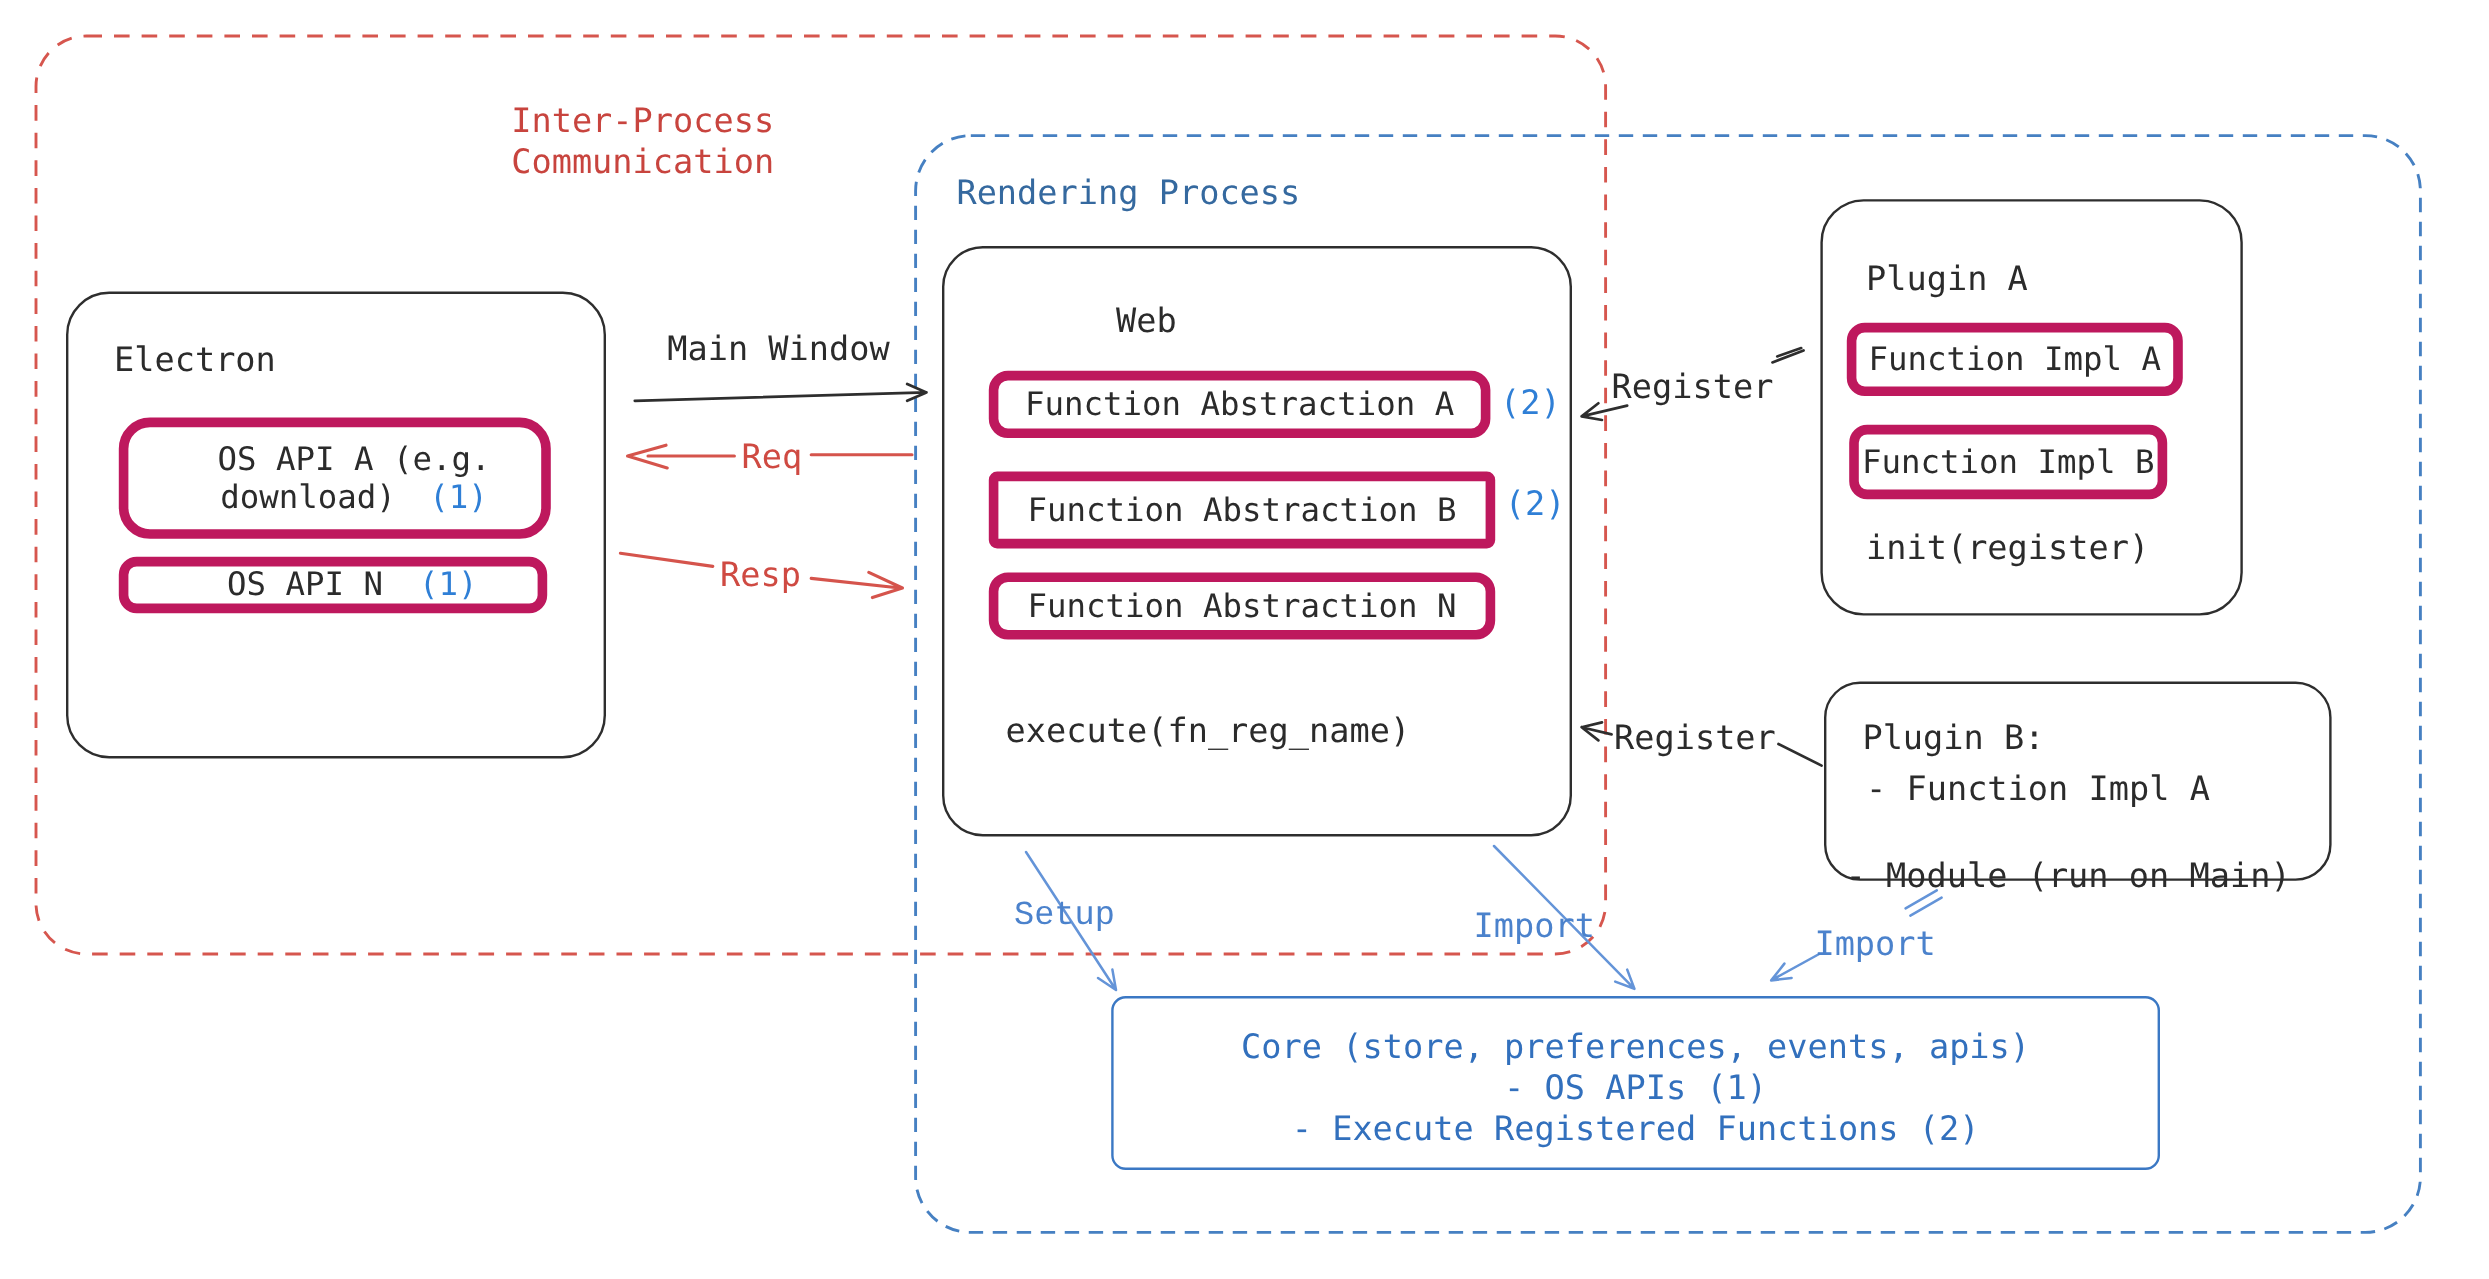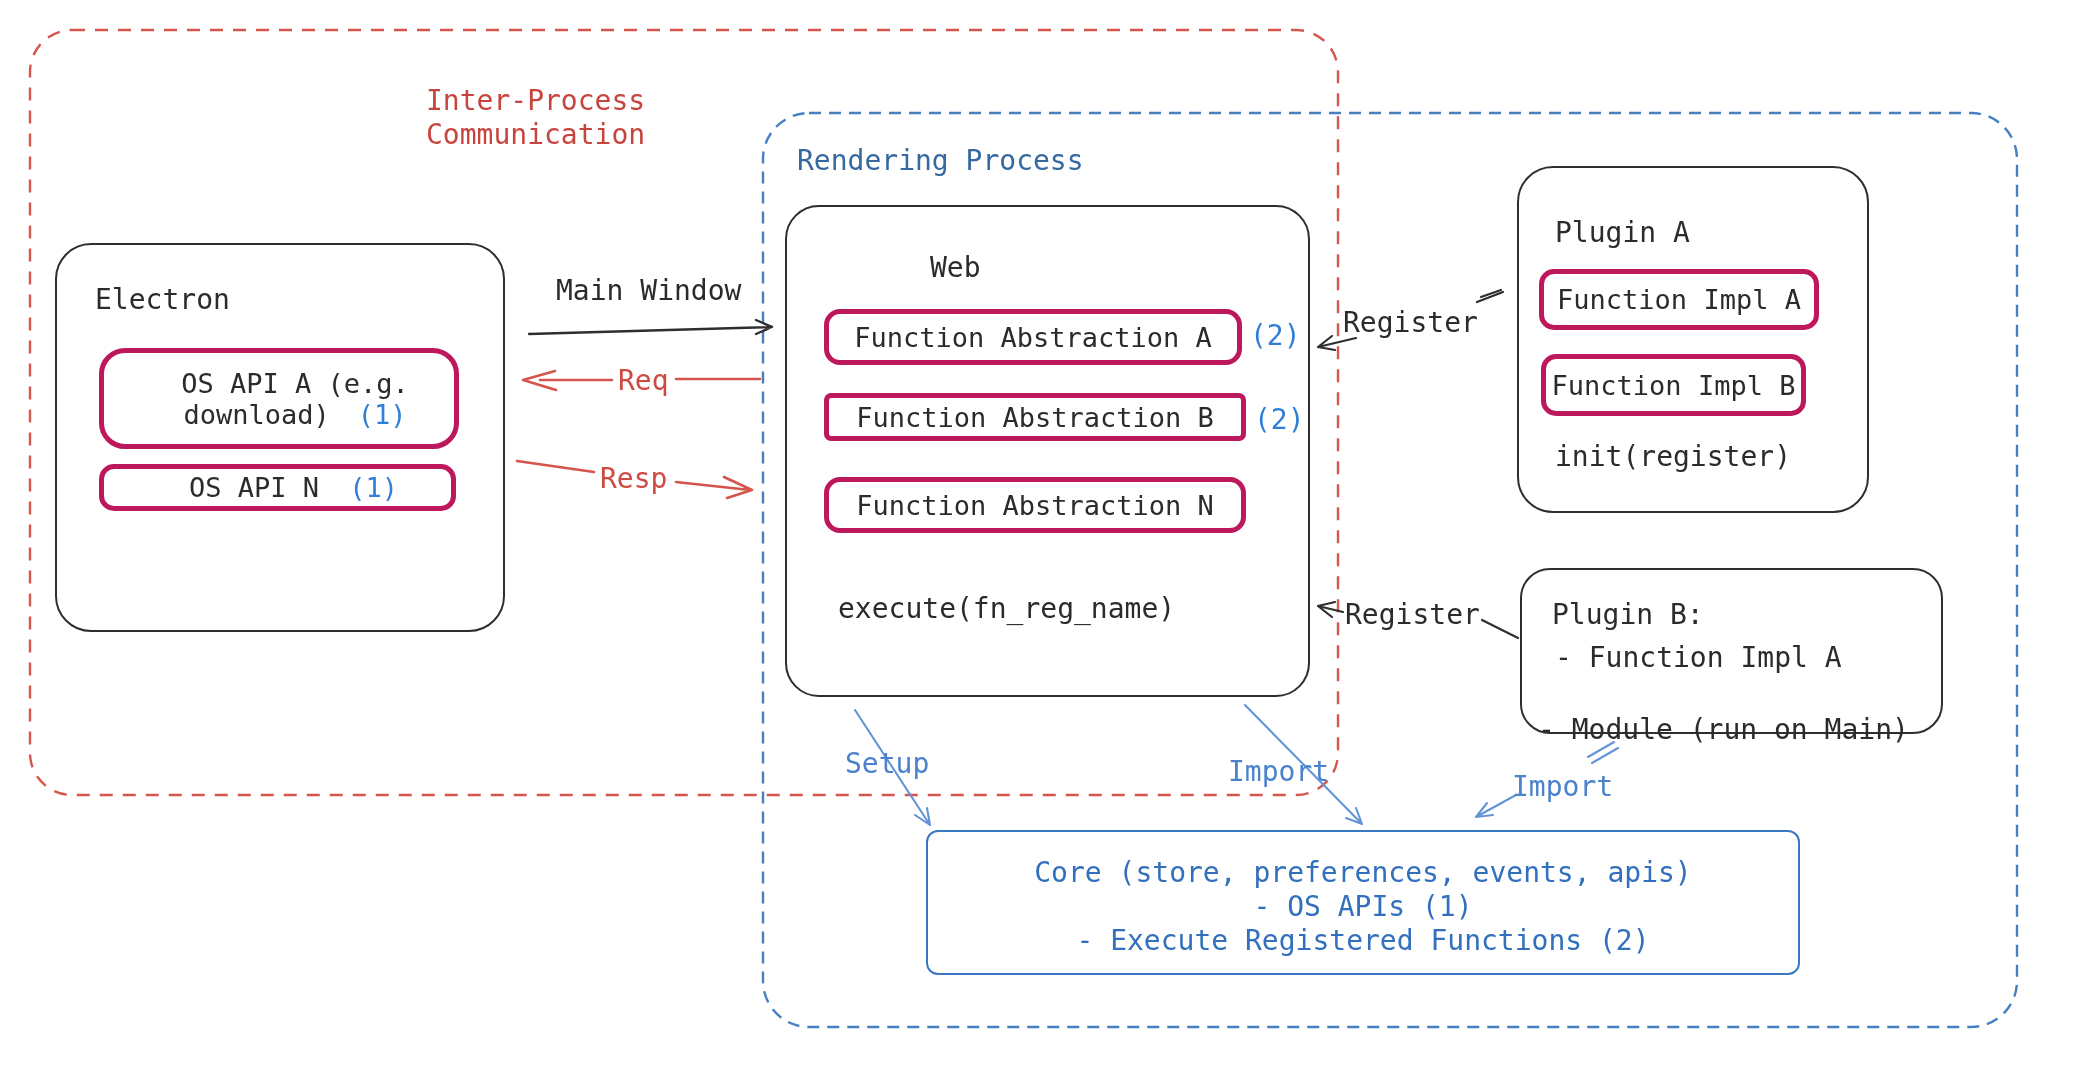--- a/index.html
+++ b/index.html
@@ -6,21 +6,21 @@
   #canvas{
     position:relative;width:2074px;height:1066px;background:#ffffff;overflow:hidden;
     font-family:"DejaVu Sans Mono", monospace;color:#2b2b2b;
   }
   .abs{position:absolute;}
   .lbl{position:absolute;font-size:28px;line-height:34px;white-space:nowrap;}
   .node{
     position:absolute;border:2.3px solid #2e2e2e;background:transparent;box-sizing:border-box;
   }
   .inner{
-    position:absolute;border:5px solid #be185d;background:transparent;box-sizing:border-box;
+    position:absolute;border:8px solid #be185d;background:transparent;box-sizing:border-box;
     display:flex;align-items:center;justify-content:center;font-size:27px;white-space:nowrap;
   }
   .red-text{color:#c8443e;}
   .red-arrow-text{color:#cf4a42;}
   .blue-dark{color:#35699f;}
   .blue-marker{color:#2f7fd6;}
   .blue-core{color:#3270bd;}
   .blue-setup{color:#4b82cc;}
   #overlay{position:absolute;left:0;top:0;pointer-events:none;}
   .core-line{font-size:28px;line-height:34px;text-align:center;white-space:nowrap;}
@@ -75,21 +75,21 @@
 
   <div class="lbl" style="left:556px;top:274px;">Main Window</div>
   <div class="lbl red-arrow-text" style="left:618px;top:364px;">Req</div>
   <div class="lbl red-arrow-text" style="left:600px;top:462px;">Resp</div>
 
   <div class="node" style="left:785px;top:205px;width:525px;height:492px;border-radius:34px;">
     <div class="lbl" style="left:143px;top:44px;">Web</div>
     <div class="inner" style="left:37px;top:102px;width:418px;height:56px;border-radius:16px;">
       <span>Function Abstraction A</span>
     </div>
-    <div class="inner" style="left:37px;top:186px;width:422px;height:48px;border-radius:7px;">
+    <div class="inner" style="left:37px;top:186px;width:422px;height:64px;border-radius:7px;">
       <span>Function Abstraction B</span>
     </div>
     <div class="inner" style="left:37px;top:270px;width:422px;height:56px;border-radius:16px;">
       <span>Function Abstraction N</span>
     </div>
     <div class="lbl blue-marker" style="left:463px;top:112px;">(2)</div>
     <div class="lbl blue-marker" style="left:467px;top:196px;">(2)</div>
     <div class="lbl" style="left:51px;top:385px;">execute(fn_reg_name)</div>
   </div>
 
@@ -106,21 +106,21 @@
     </div>
     <div class="lbl" style="left:36px;top:272px;">init(register)</div>
   </div>
 
   <div class="node" style="left:1520px;top:568px;width:423px;height:166px;border-radius:30px;">
     <div class="lbl" style="left:30px;top:28px;">Plugin B:</div>
     <div class="lbl" style="left:33px;top:71px;">- Function Impl A</div>
     <div class="lbl" style="left:16px;top:114px;margin-top:29px;">- Module (run on Main)</div>
   </div>
 
-  <div class="lbl blue-setup" style="left:845px;top:747px;">Setup</div>
+  <div class="lbl blue-setup" style="left:845px;top:747px;font-family:Liberation Mono, monospace;">Setup</div>
   <div class="lbl blue-setup" style="left:1228px;top:755px;">Import</div>
   <div class="lbl blue-setup" style="left:1512px;top:770px;">Import</div>
 
   <div class="node" style="left:926px;top:830px;width:874px;height:145px;border-radius:12px;border-color:#3b78c4;border-width:2.2px;">
     <div class="abs blue-core" style="left:0;top:24px;width:100%;">
       <div class="core-line">Core (store, preferences, events, apis)</div>
       <div class="core-line">- OS APIs (1)</div>
       <div class="core-line">- Execute Registered Functions (2)</div>
     </div>
   </div>

